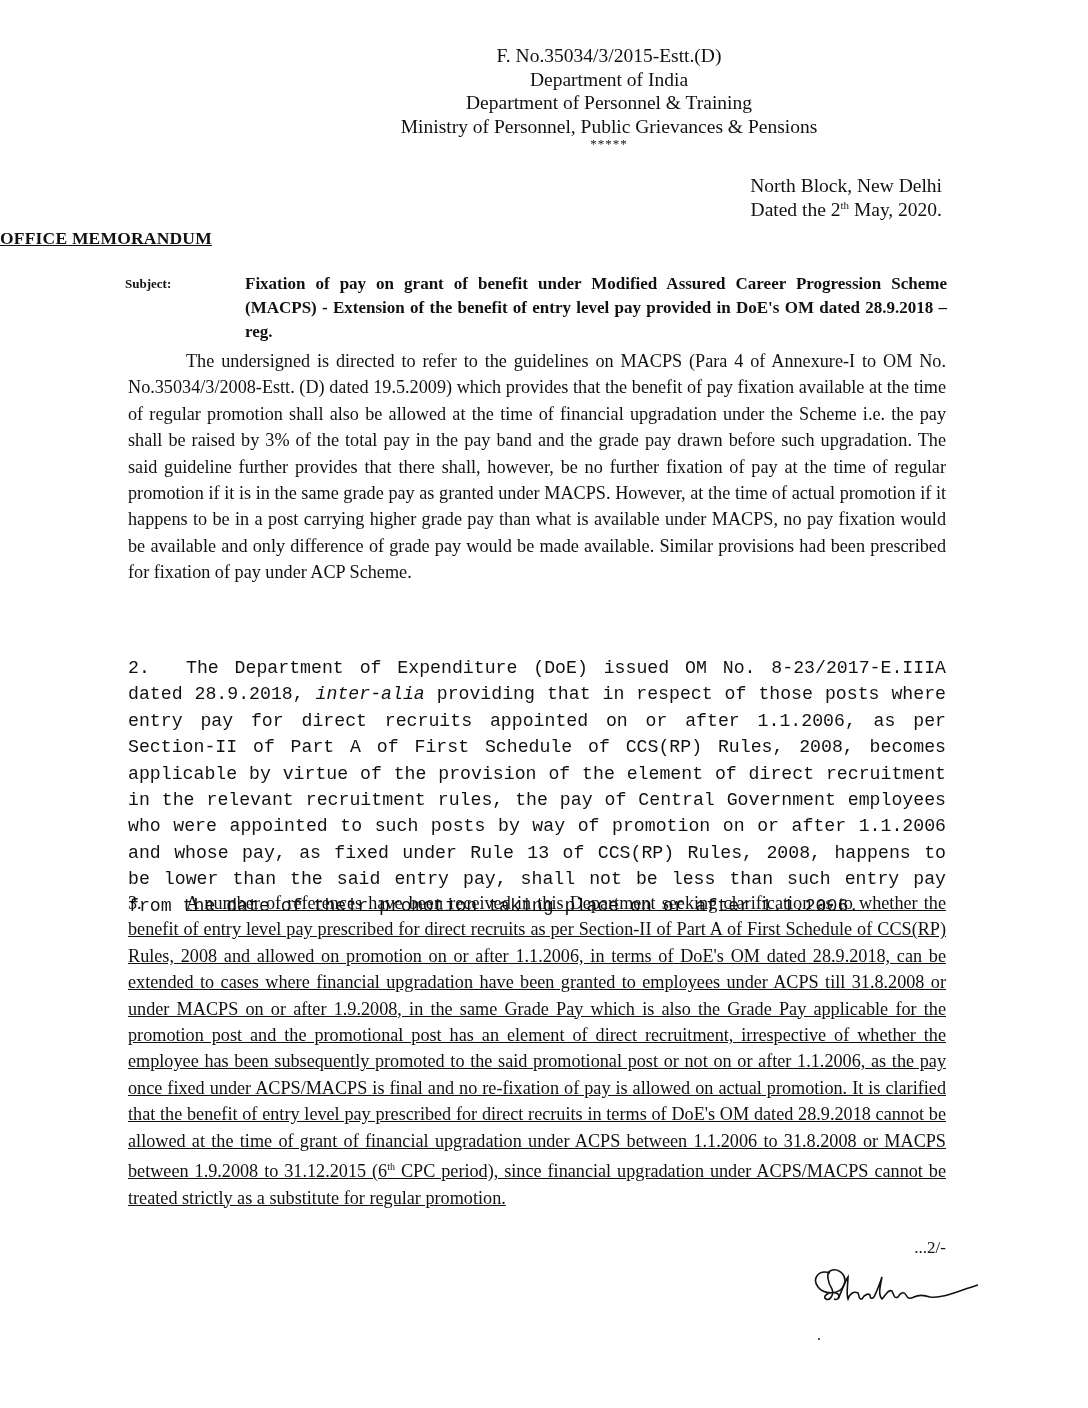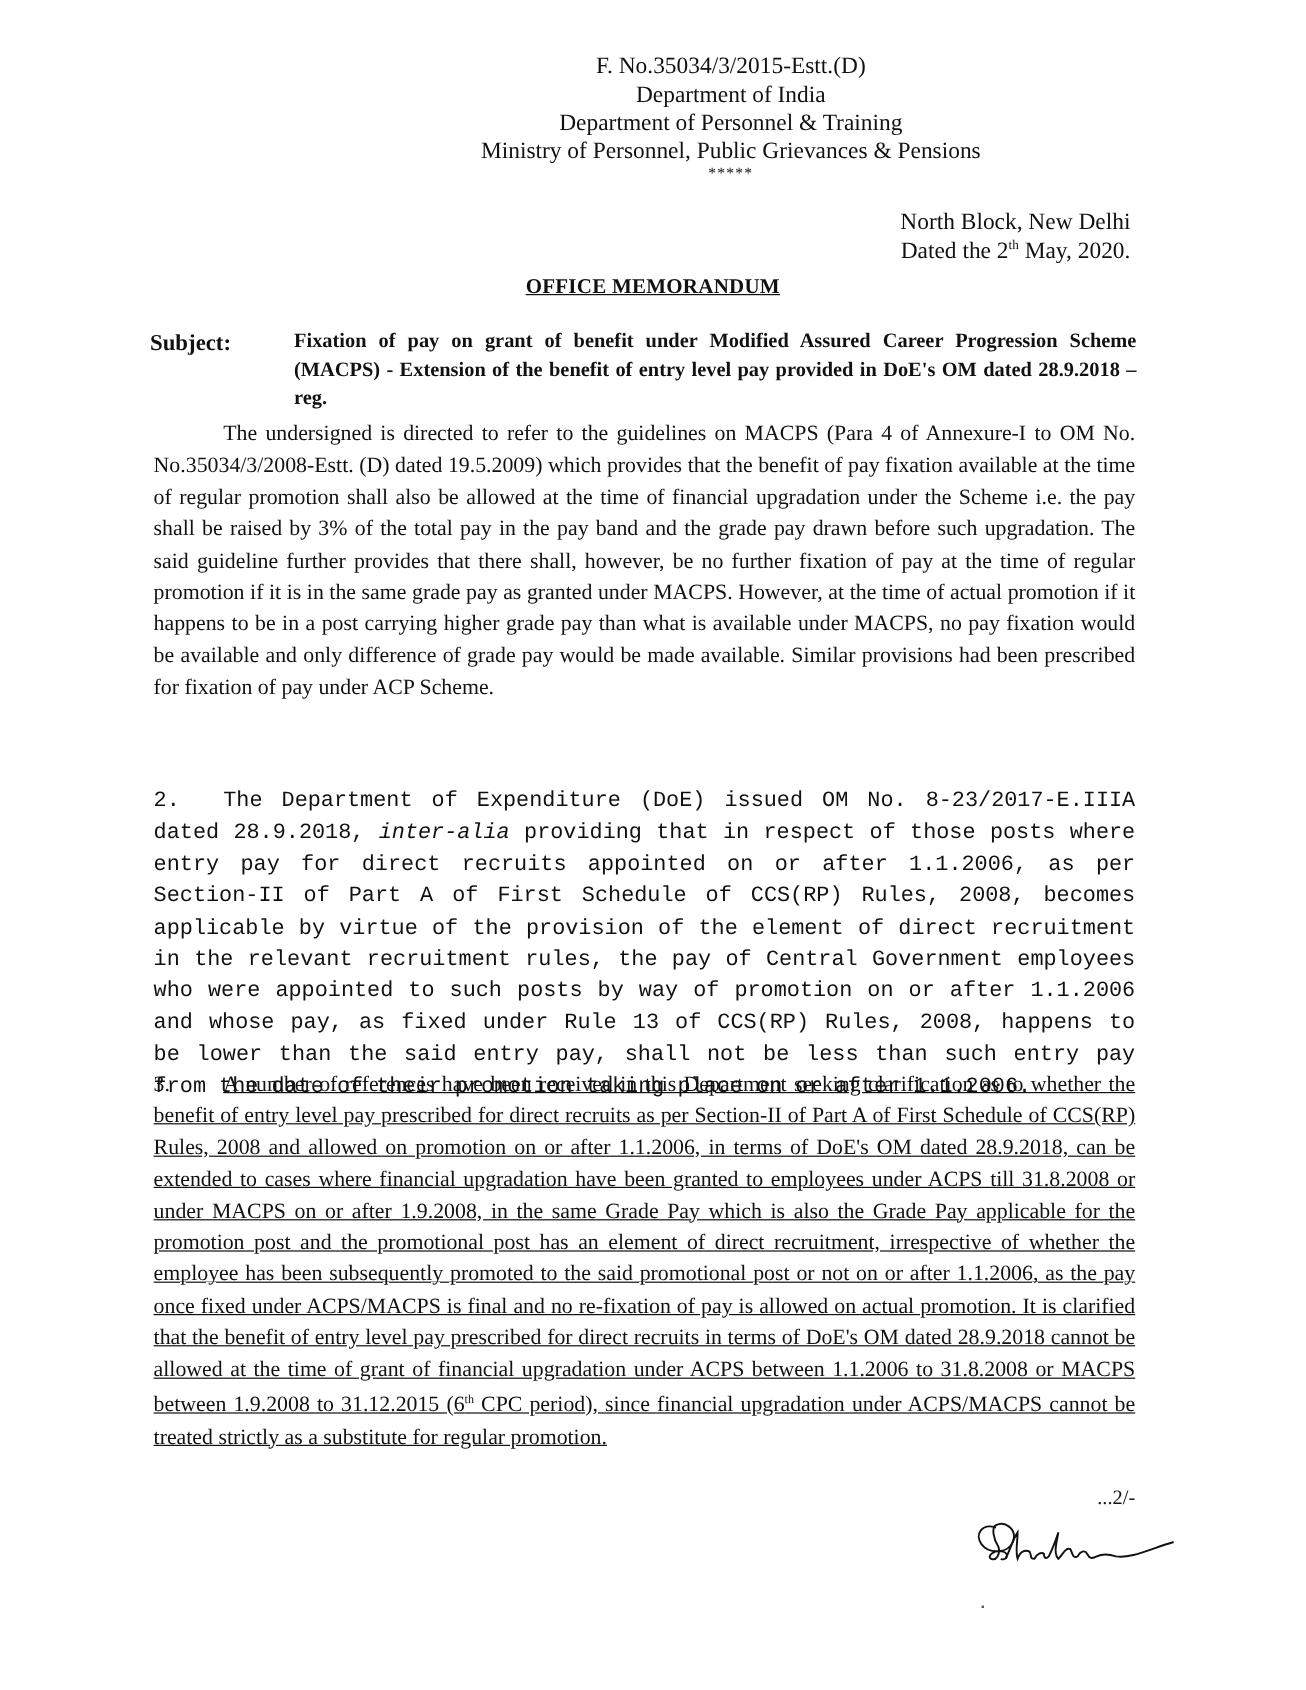--- a/index.html
+++ b/index.html
@@ -40,32 +40,32 @@
       font-size: 19.5px;
       line-height: 24px;
       margin-top: 18px;
     }
     .place sup { font-size: 11px; line-height: 0; }
     .title {
       position: absolute;
       left: 0;
       width: 1088px;
       top: 228px;
-      text-align: center;
+      text-align: left;
       font-weight: bold;
       font-size: 17.5px;
       text-decoration: underline;
       letter-spacing: 0.2px;
     }
     .subject-label {
       position: absolute;
       left: 125px;
       top: 276px;
       font-weight: bold;
-      font-size: 19px;
+      font-size: 13px;
     }
     .subject-text {
       position: absolute;
       left: 245px;
       top: 272px;
       width: 702px;
       font-weight: bold;
       font-size: 17px;
       line-height: 24px;
       text-align: justify;

